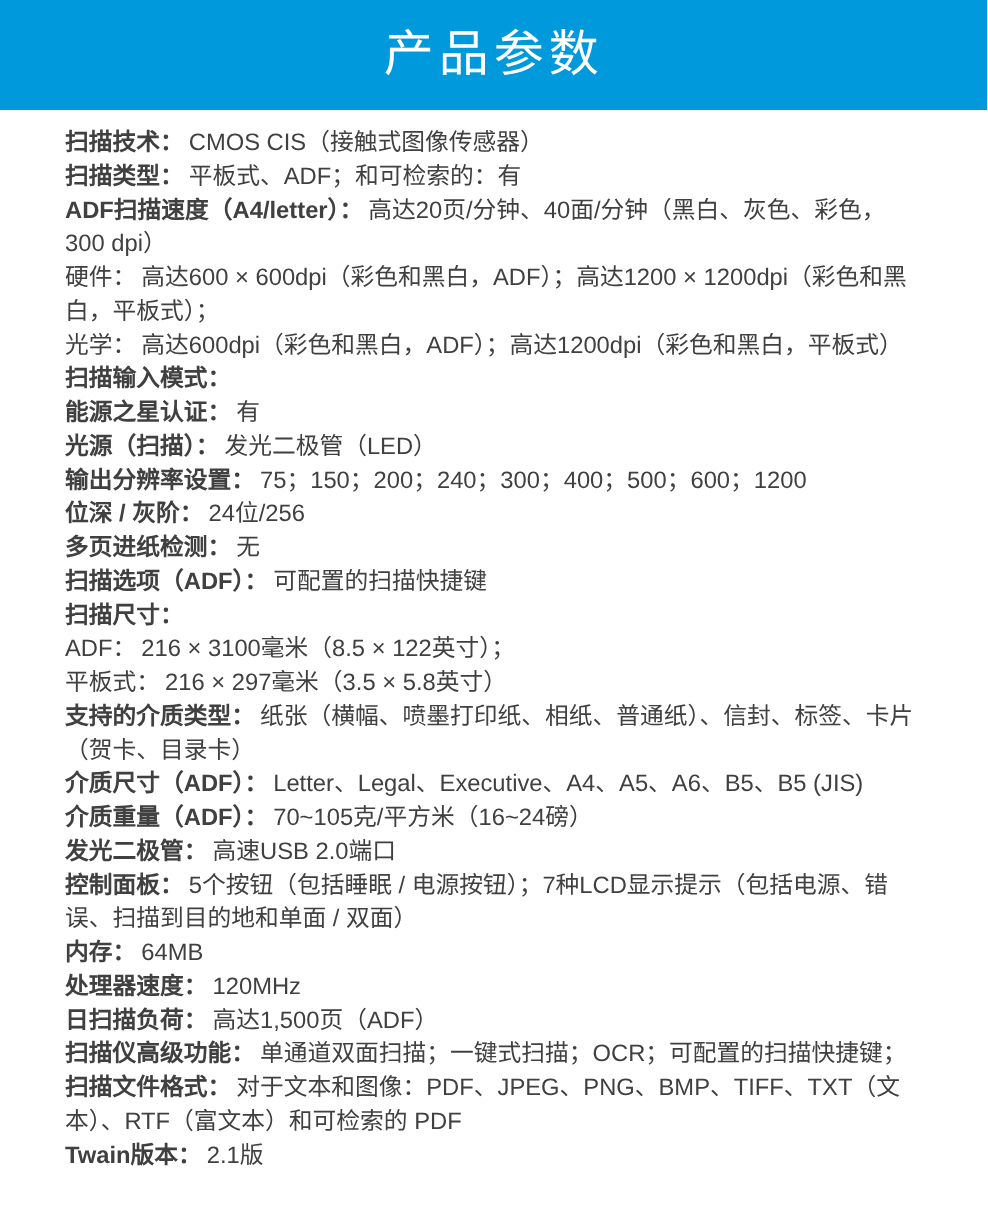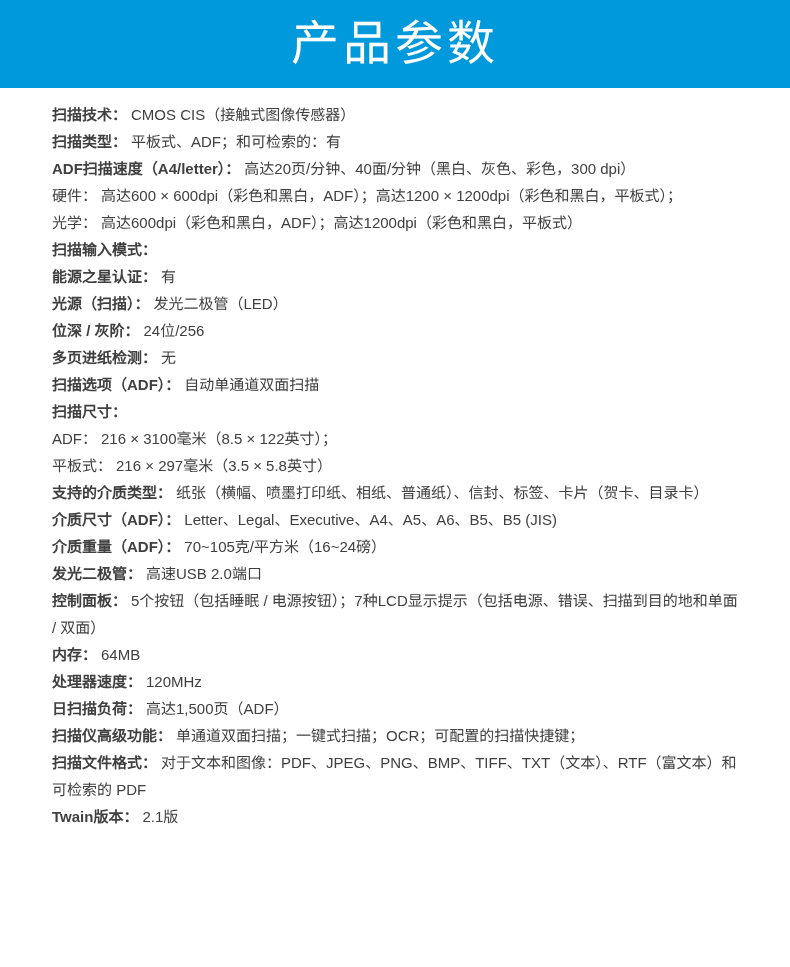--- a/index.html
+++ b/index.html
@@ -18,31 +18,31 @@
     width: 100%;
     height: 88px;
     background: #0099db;
     display: flex;
     align-items: center;
     justify-content: center;
   }
   .banner-title {
     margin: 0;
     color: #ffffff;
-    font-size: 48px;
+    font-size: 40px;
     font-weight: 400;
     letter-spacing: 4px;
     line-height: 1;
   }
   .content {
     padding: 13px 52px 0 52px;
   }
   .spec-row {
     margin: 0;
-    font-size: 15px;
+    font-size: 19px;
     line-height: 27px;
     color: #404040;
     word-break: break-word;
   }
   .spec-label {
     color: #404040;
     margin-right: 4px;
   }
   .spec-label.bold {
     font-weight: 700;
@@ -61,23 +61,24 @@
   </div>
   <div class="content">
       <p class="spec-row"><span class="spec-label bold">扫描技术：</span><span class="spec-value">CMOS CIS（接触式图像传感器）</span></p>
       <p class="spec-row"><span class="spec-label bold">扫描类型：</span><span class="spec-value">平板式、ADF；和可检索的：有</span></p>
       <p class="spec-row"><span class="spec-label bold">ADF扫描速度（A4/letter）：</span><span class="spec-value">高达20页/分钟、40面/分钟（黑白、灰色、彩色，300 dpi）</span></p>
       <p class="spec-row"><span class="spec-label">硬件：</span><span class="spec-value">高达600 × 600dpi（彩色和黑白，ADF）；高达1200 × 1200dpi（彩色和黑白，平板式）；</span></p>
       <p class="spec-row"><span class="spec-label">光学：</span><span class="spec-value">高达600dpi（彩色和黑白，ADF）；高达1200dpi（彩色和黑白，平板式）</span></p>
       <p class="spec-row"><span class="spec-label bold">扫描输入模式：</span><span class="spec-value"></span></p>
       <p class="spec-row"><span class="spec-label bold">能源之星认证：</span><span class="spec-value">有</span></p>
       <p class="spec-row"><span class="spec-label bold">光源（扫描）：</span><span class="spec-value">发光二极管（LED）</span></p>
+      <p class="spec-row"><span class="spec-label bold">输出分辨率设置：</span><span class="spec-value">75；150；200；240；300；400；500；600；1200</span></p>
       <p class="spec-row"><span class="spec-label bold">位深 / 灰阶：</span><span class="spec-value">24位/256</span></p>
       <p class="spec-row"><span class="spec-label bold">多页进纸检测：</span><span class="spec-value">无</span></p>
-      <p class="spec-row"><span class="spec-label bold">扫描选项（ADF）：</span><span class="spec-value">自动单通道双面扫描</span></p>
+      <p class="spec-row"><span class="spec-label bold">扫描选项（ADF）：</span><span class="spec-value">可配置的扫描快捷键</span></p>
       <p class="spec-row"><span class="spec-label bold">扫描尺寸：</span><span class="spec-value"></span></p>
       <p class="spec-row"><span class="spec-label">ADF：</span><span class="spec-value">216 × 3100毫米（8.5 × 122英寸）；</span></p>
       <p class="spec-row"><span class="spec-label">平板式：</span><span class="spec-value">216 × 297毫米（3.5 × 5.8英寸）</span></p>
       <p class="spec-row"><span class="spec-label bold">支持的介质类型：</span><span class="spec-value">纸张（横幅、喷墨打印纸、相纸、普通纸）、信封、标签、卡片（贺卡、目录卡）</span></p>
       <p class="spec-row"><span class="spec-label bold">介质尺寸（ADF）：</span><span class="spec-value">Letter、Legal、Executive、A4、A5、A6、B5、B5 (JIS)</span></p>
       <p class="spec-row"><span class="spec-label bold">介质重量（ADF）：</span><span class="spec-value">70~105克/平方米（16~24磅）</span></p>
       <p class="spec-row"><span class="spec-label bold">发光二极管：</span><span class="spec-value">高速USB 2.0端口</span></p>
       <p class="spec-row"><span class="spec-label bold">控制面板：</span><span class="spec-value">5个按钮（包括睡眠 / 电源按钮）；7种LCD显示提示（包括电源、错误、扫描到目的地和单面 / 双面）</span></p>
       <p class="spec-row"><span class="spec-label bold">内存：</span><span class="spec-value">64MB</span></p>
       <p class="spec-row"><span class="spec-label bold">处理器速度：</span><span class="spec-value">120MHz</span></p>

